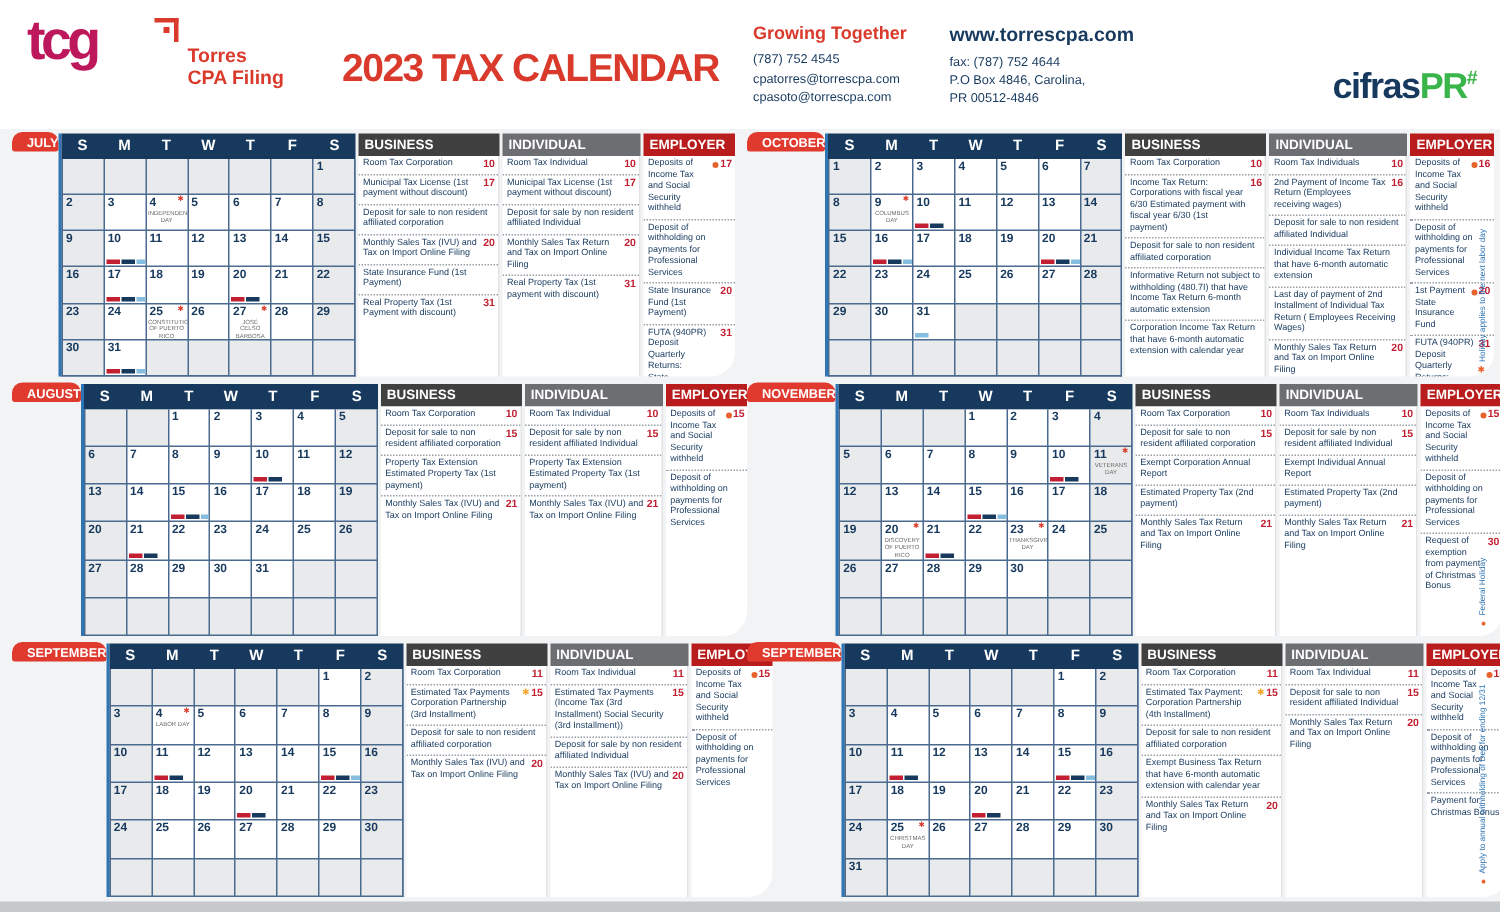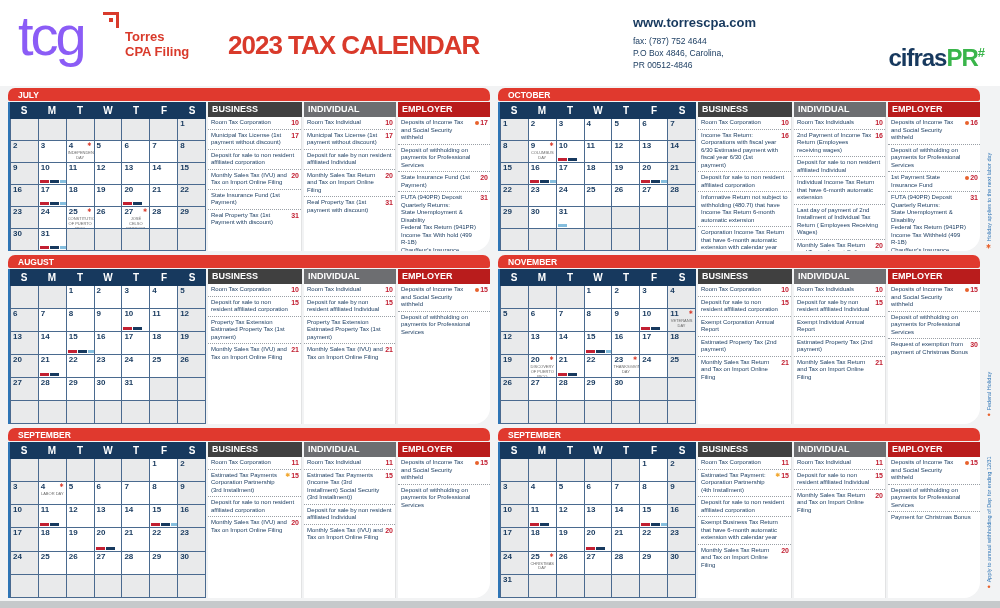--- a/index.html
+++ b/index.html
@@ -3,38 +3,38 @@
 <meta charset="utf-8">
 <style>
   html,body{margin:0;padding:0;}
   body{
     width:1000px;height:608px;position:relative;overflow:hidden;
     background:#f2f3f4;font-family:"Liberation Sans",sans-serif;
     -webkit-font-smoothing:antialiased;
   }
   
   .header{position:absolute;top:0;left:0;right:0;height:86px;background:#ffffff;}
-  .logo{position:absolute;left:18px;top:8px;font-size:56px;font-weight:400;
-        color:#8b5cf6;letter-spacing:-3px;line-height:1;}
+  .logo{position:absolute;left:18px;top:8px;font-size:37px;font-weight:700;
+        color:#be185d;letter-spacing:-3px;line-height:1;}
   .logo-mark{position:absolute;left:103px;top:12px;width:13px;height:13px;
         border-top:3px solid #d93a2b;border-right:3px solid #d93a2b;}
   .logo-mark:after{content:"";position:absolute;right:3px;top:3px;width:4px;height:4px;background:#d93a2b;}
   .logo-sub{position:absolute;left:125px;top:30px;color:#d93a2b;font-size:13px;line-height:1.15;font-weight:bold;}
   .title{position:absolute;left:228px;top:30px;color:#d93a2b;font-size:26px;font-weight:700;letter-spacing:-1px;}
   .contact-a{position:absolute;left:502px;top:14px;font-size:8.5px;color:#17395e;line-height:1.45;}
   .contact-a .tagline{color:#d93a2b;font-weight:bold;font-size:12px;margin-bottom:2px;}
   .contact-b{position:absolute;left:633px;top:14px;font-size:8.5px;color:#17395e;line-height:1.45;}
   .contact-b .site{font-weight:bold;font-size:13px;margin-bottom:2px;}
   .cifras{position:absolute;right:16px;top:44px;font-size:24px;font-weight:800;letter-spacing:-1px;}
   .cifras .c1{color:#17395e;} .cifras .c2{color:#39b54a;}
   .cifras .hash{color:#39b54a;font-size:13px;vertical-align:super;}
   
   .main{position:absolute;top:88px;left:8px;right:16px;bottom:10px;}
   .grid{display:grid;grid-template-columns:482px 482px;grid-template-rows:163px 169px 170px;gap:4px 8px;}
-  .panel{display:flex;flex-direction:column;min-height:0;}
+  .panel{display:flex;min-height:0;}
   .month-bar{height:13px;background:#e0392e;border-radius:7px 7px 2px 2px;color:#fff;
              font-size:8.5px;font-weight:bold;padding:2px 0 0 10px;box-sizing:border-box;}
   .panel-body{flex:1;display:flex;gap:2px;margin-top:1px;min-height:0;}
   
   .cal{width:198px;display:flex;flex-direction:column;border-left:2px solid #2e75b6;box-sizing:border-box;}
   .wdrow{display:grid;grid-template-columns:repeat(7,1fr);background:#17395e;height:17px;}
   .wd{color:#fff;font-weight:bold;font-size:10px;text-align:center;padding-top:3px;}
   .calgrid{flex:1;display:grid;grid-template-columns:repeat(7,1fr);grid-auto-rows:1fr;
            gap:1px;background:#4a6a8f;border:1px solid #4a6a8f;border-top:none;min-height:0;}
   .daycell{background:#ffffff;position:relative;overflow:hidden;}
@@ -71,20 +71,26 @@
 </style>
 </head>
 <body>
 
 <div class="header">
   <div class="logo">tcg</div>
   <div class="logo-mark"></div>
   <div class="logo-sub" style="white-space:pre-line">Torres
 CPA Filing</div>
   <div class="title">2023 TAX CALENDAR</div>
+  <div class="contact-a">
+    <div class="tagline">Growing Together</div>
+    <div>(787) 752 4545</div>
+    <div>cpatorres@torrescpa.com</div>
+    <div>cpasoto@torrescpa.com</div>
+  </div>
   <div class="contact-b">
     <div class="site">www.torrescpa.com</div>
     <div>fax: (787) 752 4644</div>
     <div>P.O Box 4846, Carolina,</div>
     <div>PR 00512-4846</div>
   </div>
   <div class="cifras"><span class="c1">cifras</span><span class="c2">PR</span><span class="hash">#</span></div>
 </div>
 
 <div class="main">

